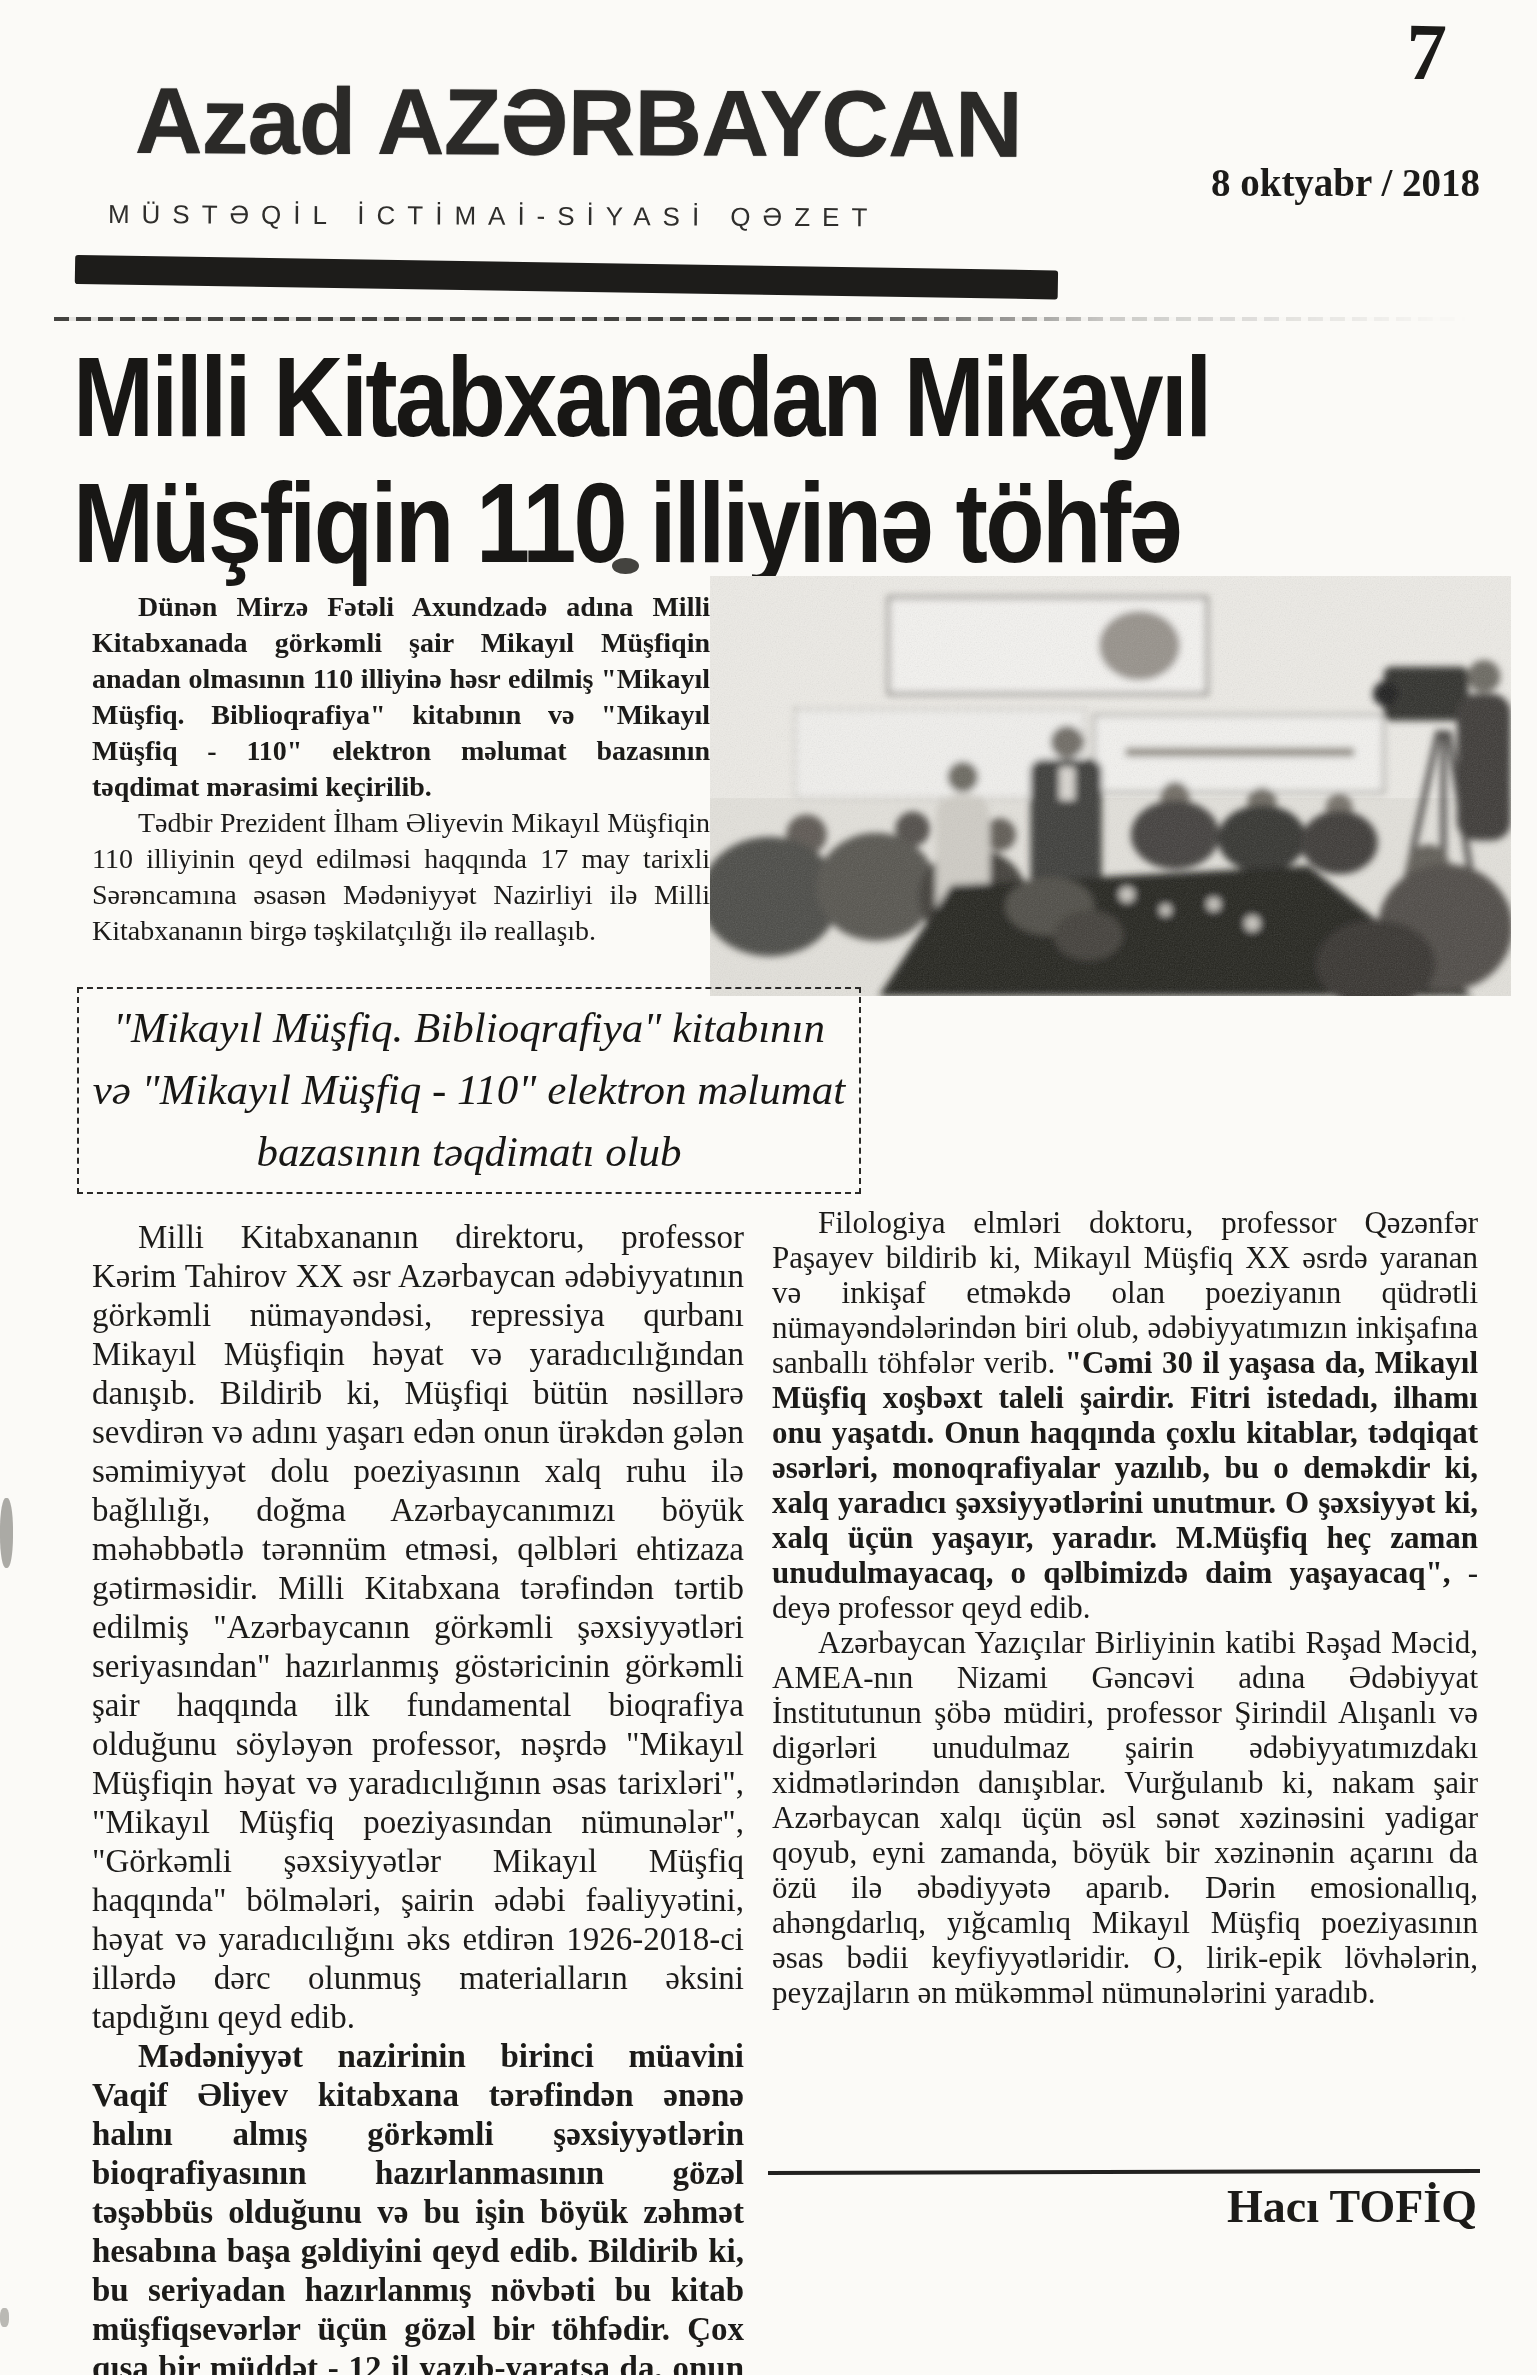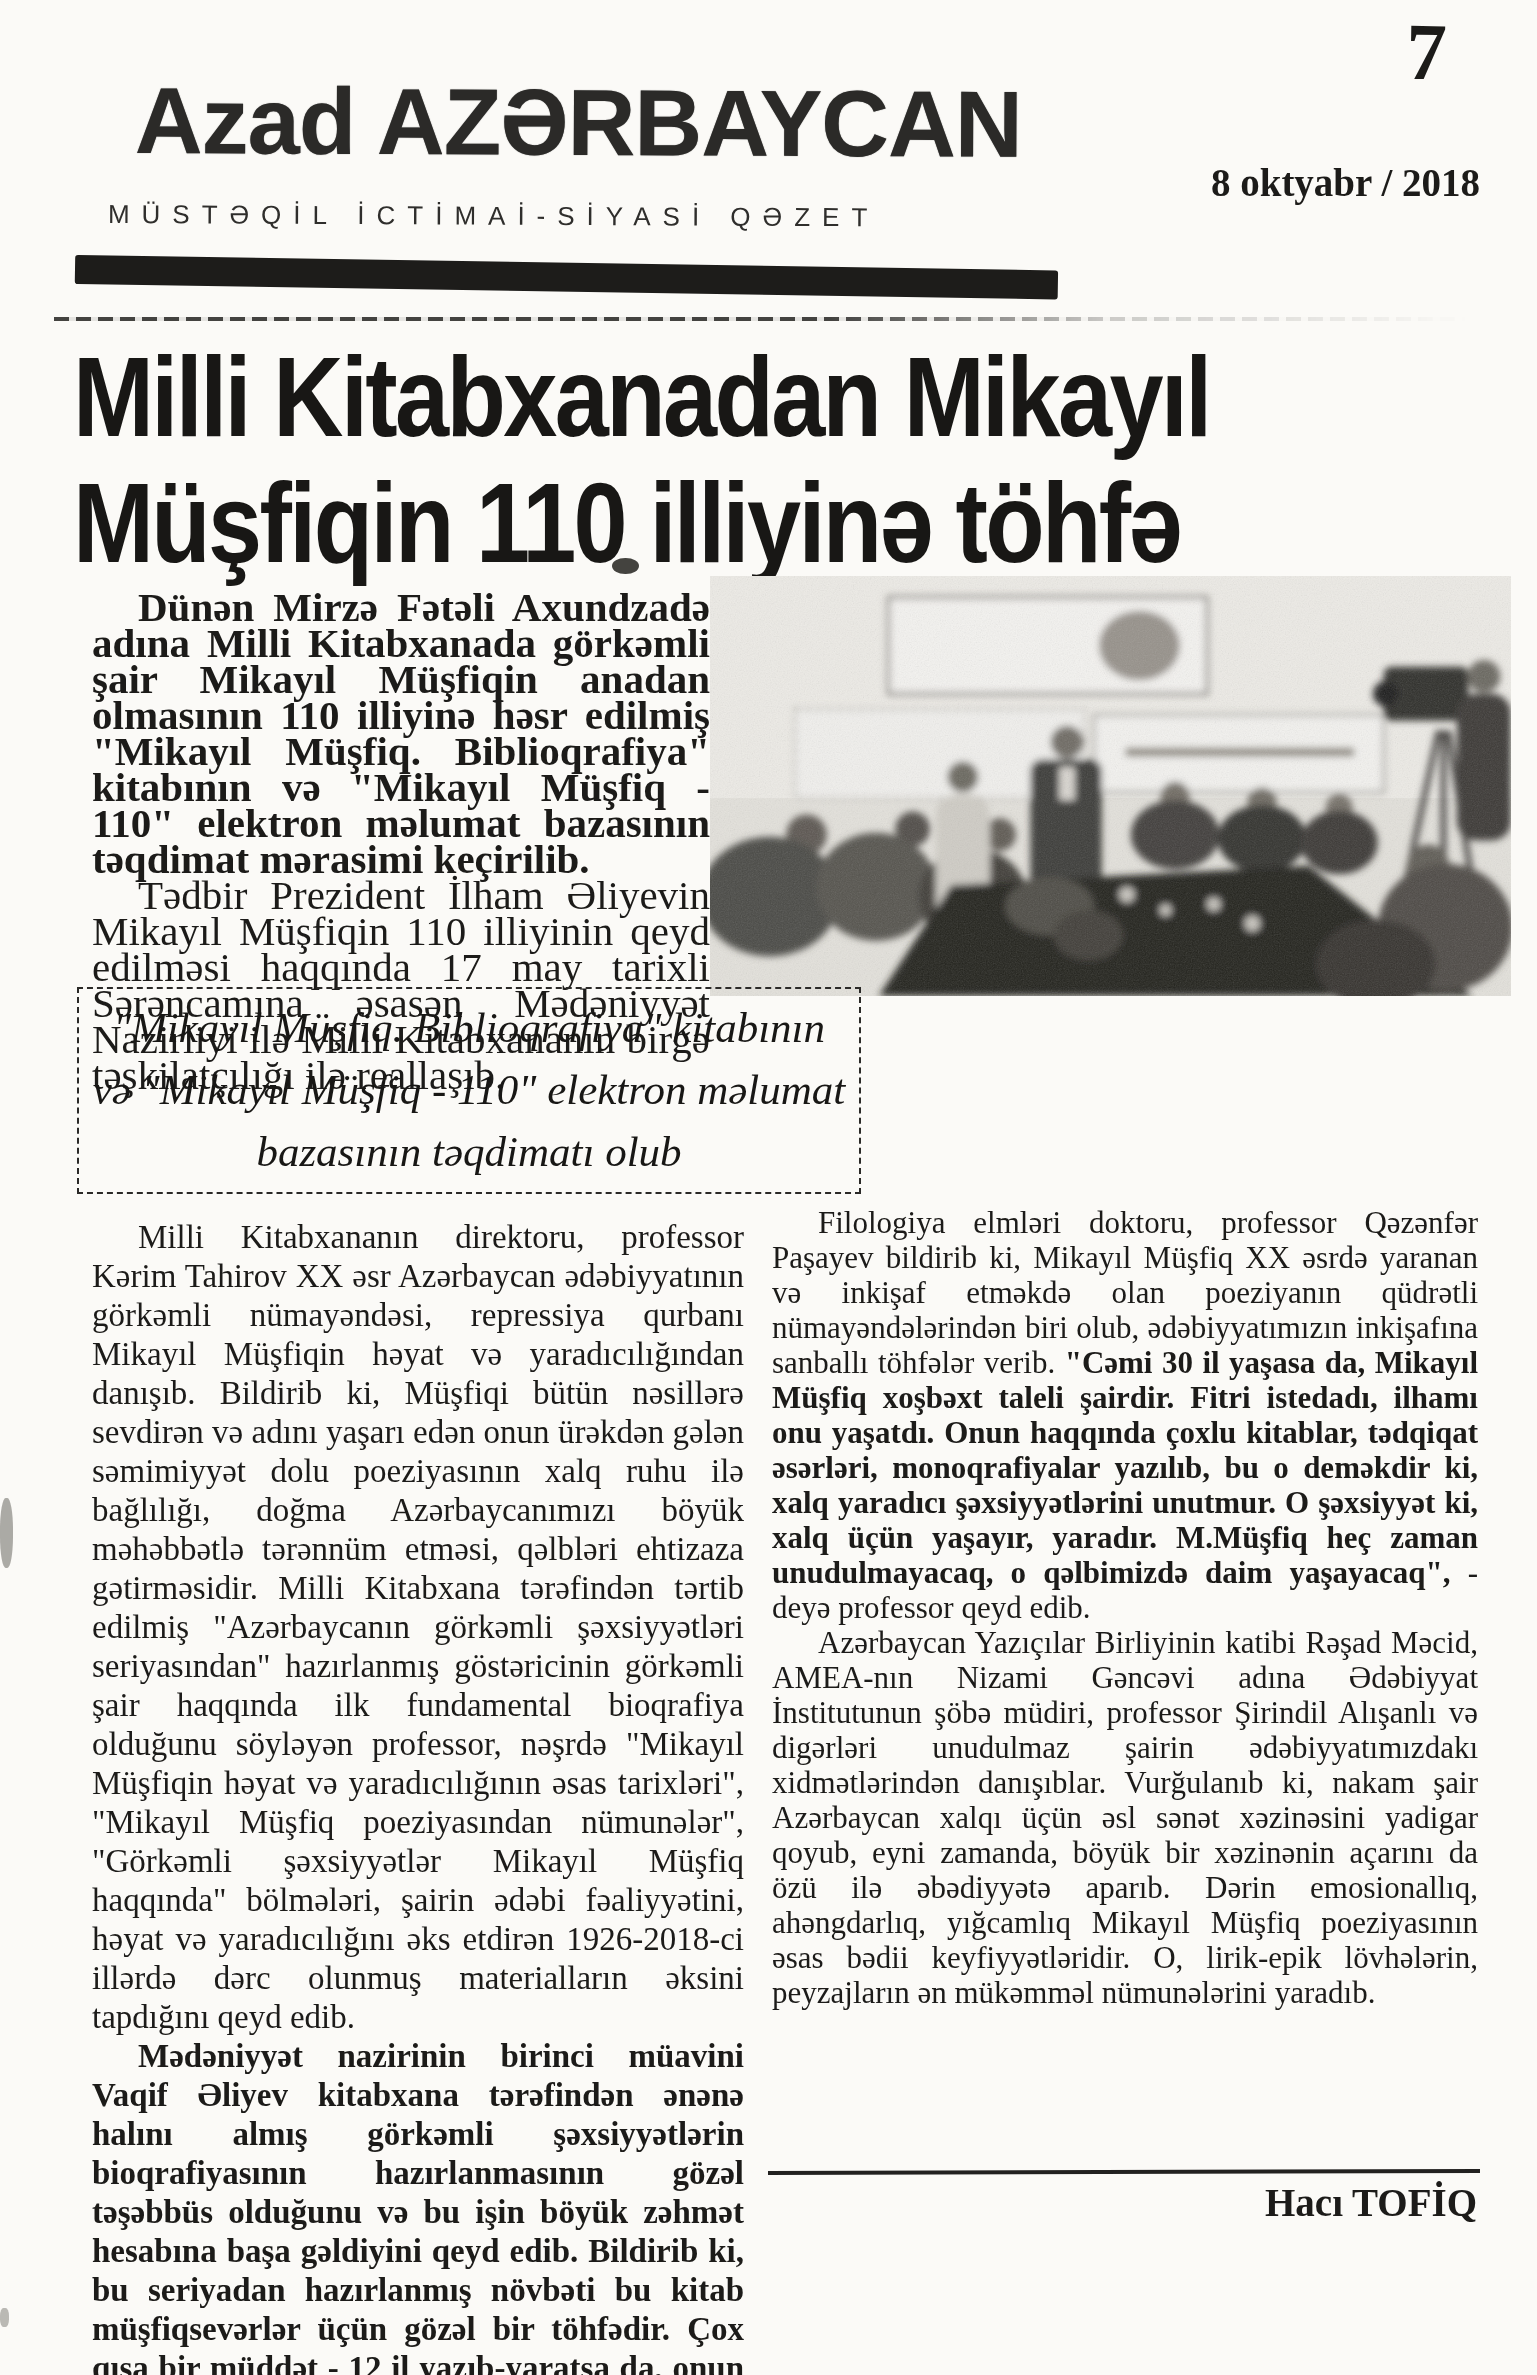--- a/index.html
+++ b/index.html
@@ -28,21 +28,21 @@
 
   
   .headline{position:absolute;left:73px;top:334px;font-family:"Liberation Sans",sans-serif;
           font-weight:700;font-size:108px;line-height:121px;letter-spacing:-2.9px;color:#181715;
           transform:scaleX(0.9) scaleY(1.04);transform-origin:left top;}
   .headline div{white-space:nowrap;}
 
   
   .bodytext{position:absolute;text-align:justify;}
   .bodytext p{margin:0;text-indent:46px;}
-  .lead{left:92px;top:589px;width:618px;font-size:41px;line-height:36px;}
+  .lead{left:92px;top:589px;width:618px;font-size:28px;line-height:36px;}
   .lead .p1{font-weight:700;}
   .rcol-narrow{left:874px;top:996px;width:603px;font-size:31px;line-height:40px;}
   .lcol-main{left:92px;top:1218px;width:652px;font-size:33px;line-height:39px;}
   .lcol-main .p-bold{font-weight:700;}
   .rcol-main{left:772px;top:1205px;width:706px;font-size:31px;line-height:35px;}
   .rcol-main .seg-bold{font-weight:700;}
   .rcol-main .p-bold{font-weight:700;}
 
   
   .pullquote{position:absolute;left:77px;top:987px;width:784px;height:207px;box-sizing:border-box;
@@ -50,21 +50,21 @@
           font-style:italic;font-size:43px;line-height:62px;color:#181715;}
 
   
   .photo{position:absolute;left:710px;top:576px;width:801px;height:420px;}
   .photo svg{display:block;width:100%;height:100%;}
 
   
   .footer-rule{position:absolute;left:768px;top:2170px;width:712px;height:3.9px;background:#222120;
           transform:rotate(-0.15deg);}
   .byline{position:absolute;left:772px;top:2180px;width:705px;text-align:right;
-          font-weight:700;font-size:39px;white-space:nowrap;}
+          font-weight:700;font-size:46px;white-space:nowrap;}
 
   
   .spec1{position:absolute;left:0;top:1498px;width:12.6px;height:70px;background:#6a6863;opacity:.55;border-radius:45%;}
   .spec2{position:absolute;left:612px;top:558px;width:27px;height:16.4px;background:#23221f;border-radius:50%;opacity:.85;}
   .spec3{position:absolute;left:0;top:2308px;width:8.7px;height:19.3px;background:#7a7872;opacity:.5;border-radius:40%;}
 </style>
 </head>
 <body>
 
 <div id="page">

